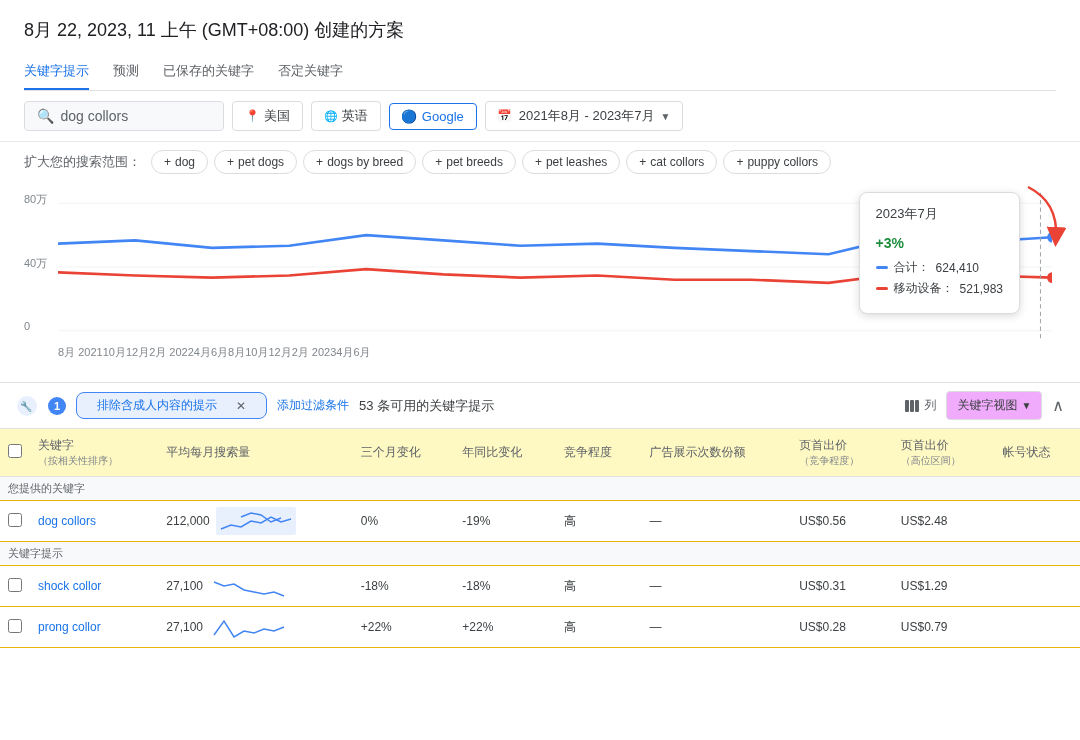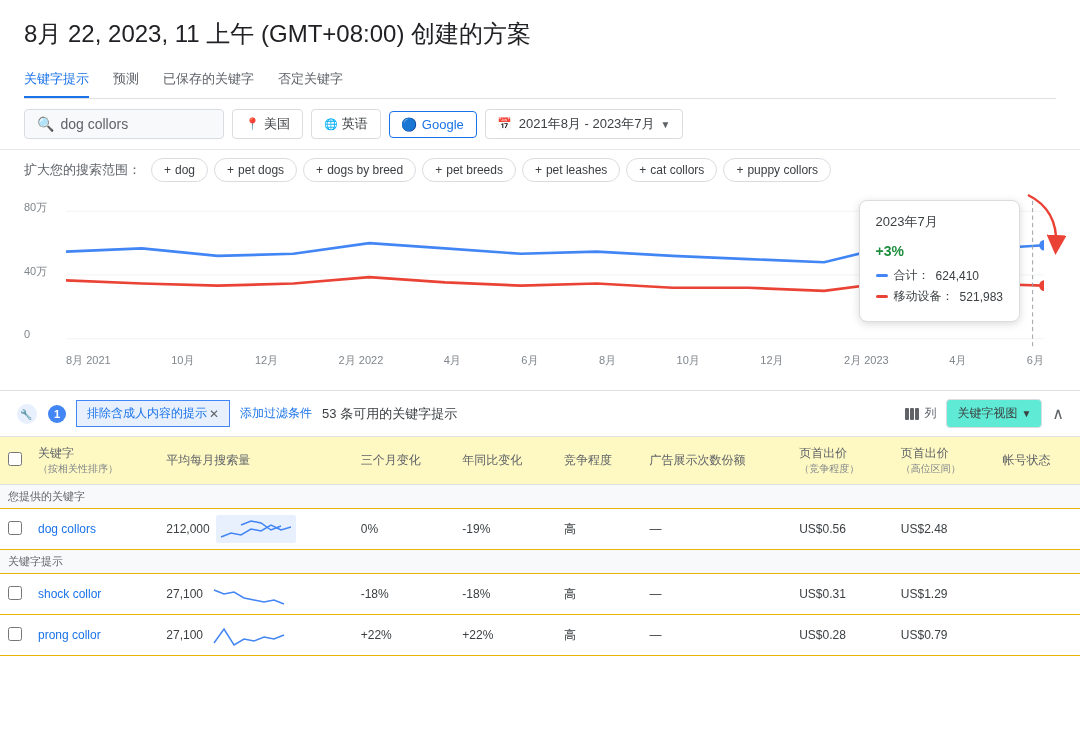--- a/index.html
+++ b/index.html
@@ -2,21 +2,21 @@
 <html><head>
   <meta charset="utf-8">
   <style>
     * { box-sizing: border-box; margin: 0; padding: 0; }
     body { font-family: 'Arial', sans-serif; background: #fff; color: #333; font-size: 13px; width: 1080px; height: 740px; overflow: hidden; }
 
     .page { width: 1080px; height: 740px; display: flex; flex-direction: column; }
 
     
     .header { padding: 18px 24px 0 24px; }
-    .header-title { font-size: 24px; font-weight: 400; color: #202124; margin-bottom: 12px; }
+    .header-title { font-size: 18px; font-weight: 400; color: #202124; margin-bottom: 12px; }
 
     
     .tabs { display: flex; border-bottom: 1px solid #e0e0e0; margin: 0 24px; }
     .tab { padding: 8px 0; margin-right: 24px; font-size: 13px; color: #5f6368; cursor: pointer; border-bottom: 2px solid transparent; }
     .tab.active { color: #1a73e8; border-bottom: 2px solid #1a73e8; font-weight: 500; }
 
     
     .filters-row { display: flex; align-items: center; padding: 10px 24px; gap: 8px; background: #fff; border-bottom: 1px solid #e8e8e8; }
     .search-box { display: flex; align-items: center; background: #f8f9fa; border: 1px solid #dadce0; border-radius: 4px; padding: 6px 12px; gap: 6px; min-width: 200px; }
     .search-box span { font-size: 14px; color: #5f6368; }
@@ -24,46 +24,46 @@
     .filter-pill .flag { font-size: 12px; }
     .filter-pill-google { background: #fff; border: 1px solid #1a73e8; color: #1a73e8; border-radius: 4px; padding: 5px 12px; display: flex; align-items: center; gap: 4px; font-size: 13px; }
     .date-pill { display: flex; align-items: center; background: #fff; border: 1px solid #dadce0; border-radius: 4px; padding: 5px 12px; gap: 6px; color: #3c4043; font-size: 13px; cursor: pointer; }
 
     
     .suggestions-row { display: flex; align-items: center; padding: 8px 24px; flex-wrap: wrap; gap: 6px; background: #fff; }
     .suggestions-label { font-size: 13px; color: #5f6368; margin-right: 4px; white-space: nowrap; }
     .suggestion-chip { display: flex; align-items: center; gap: 4px; background: #fff; border: 1px solid #dadce0; border-radius: 16px; padding: 4px 12px; font-size: 12px; color: #3c4043; cursor: pointer; white-space: nowrap; }
 
     
-    .chart-area { position: relative; padding: 0 36px; height: 200px; background: #fff; }
+    .chart-area { position: relative; padding: 0 28px; height: 200px; background: #fff; }
     .chart-yaxis { display: flex; flex-direction: column; justify-content: space-between; position: absolute; left: 24px; top: 10px; height: 140px; font-size: 11px; color: #80868b; }
     .chart-svg { width: 100%; height: 170px; }
-    .chart-xaxis { display: flex; justify-content: space-between; padding: 0 0 0 30px; font-size: 11px; color: #80868b; margin-top: -10px; }
+    .chart-xaxis { display: flex; padding: 0 0 0 30px; font-size: 11px; color: #80868b; margin-top: -10px; }
 
     
     .tooltip-box { position: absolute; right: 60px; top: 10px; background: #fff; border: 1px solid #dadce0; border-radius: 8px; padding: 12px 16px; box-shadow: 0 2px 8px rgba(0,0,0,0.15); min-width: 160px; z-index: 10; }
     .tooltip-date { font-size: 13px; color: #3c4043; font-weight: 500; margin-bottom: 12px; }
     .tooltip-pct { font-size: 14px; font-weight: 700; color: #1e8e3e; margin-bottom: 8px; }
     .tooltip-row { display: flex; align-items: center; gap: 6px; margin-bottom: 4px; font-size: 12px; color: #3c4043; }
     .tooltip-dot { width: 12px; height: 3px; border-radius: 2px; }
     .dot-blue { background: #4285f4; }
     .dot-red { background: #ea4335; }
 
     
     .bottom-section { flex: 1; display: flex; flex-direction: column; border-top: 1px solid #e0e0e0; }
 
     
     .toolbar { display: flex; align-items: center; padding: 8px 16px; gap: 10px; background: #fff; border-bottom: 1px solid #e0e0e0; }
     .filter-badge { background: #4285f4; color: #fff; border-radius: 50%; width: 18px; height: 18px; font-size: 11px; display: flex; align-items: center; justify-content: center; font-weight: 700; }
-    .toolbar-filter-btn { display: flex; align-items: center; gap: 0; background: #e8f0fe; border: 1px solid #4285f4; border-radius: 0; padding: 4px 10px; font-size: 12px; color: #1a73e8; cursor: pointer; }
+    .toolbar-filter-btn { display: flex; align-items: center; gap: 17px; background: #e8f0fe; border: 1px solid #4285f4; border-radius: 8px; padding: 4px 20px; font-size: 12px; color: #1a73e8; cursor: pointer; }
     .toolbar-close { color: #5f6368; cursor: pointer; margin-left: 2px; }
     .add-filter-btn { color: #1a73e8; font-size: 12px; cursor: pointer; }
     .toolbar-right { margin-left: auto; display: flex; align-items: center; gap: 10px; }
     .columns-btn { display: flex; align-items: center; gap: 4px; color: #5f6368; font-size: 12px; cursor: pointer; }
-    .keyword-view-btn { display: flex; align-items: center; gap: 4px; background: #5eead4; border: 1px solid #dadce0; border-radius: 4px; padding: 5px 10px; font-size: 12px; color: #3c4043; cursor: pointer; }
+    .keyword-view-btn { display: flex; align-items: center; gap: 4px; background: #f0abfc; border: 1px solid #dadce0; border-radius: 4px; padding: 5px 10px; font-size: 12px; color: #3c4043; cursor: pointer; }
     .collapse-btn { color: #5f6368; cursor: pointer; font-size: 16px; }
 
     
     .table-wrap { overflow-y: auto; flex: 1; }
     table { width: 100%; border-collapse: collapse; font-size: 12px; }
     thead th { padding: 8px 8px; text-align: left; color: #5f6368; font-weight: 500; border-bottom: 1px solid #e0e0e0; white-space: nowrap; background: #fef9c3; position: sticky; top: 0; }
     thead th:first-child { width: 30px; }
     tbody td { padding: 6px 8px; border-bottom: 1px solid #eab308; color: #3c4043; vertical-align: middle; }
     .section-label { background: #f8f9fa; color: #5f6368; font-size: 11px; padding: 4px 8px; font-weight: 500; }
     .mini-chart { width: 80px; height: 28px; display: inline-block; }

